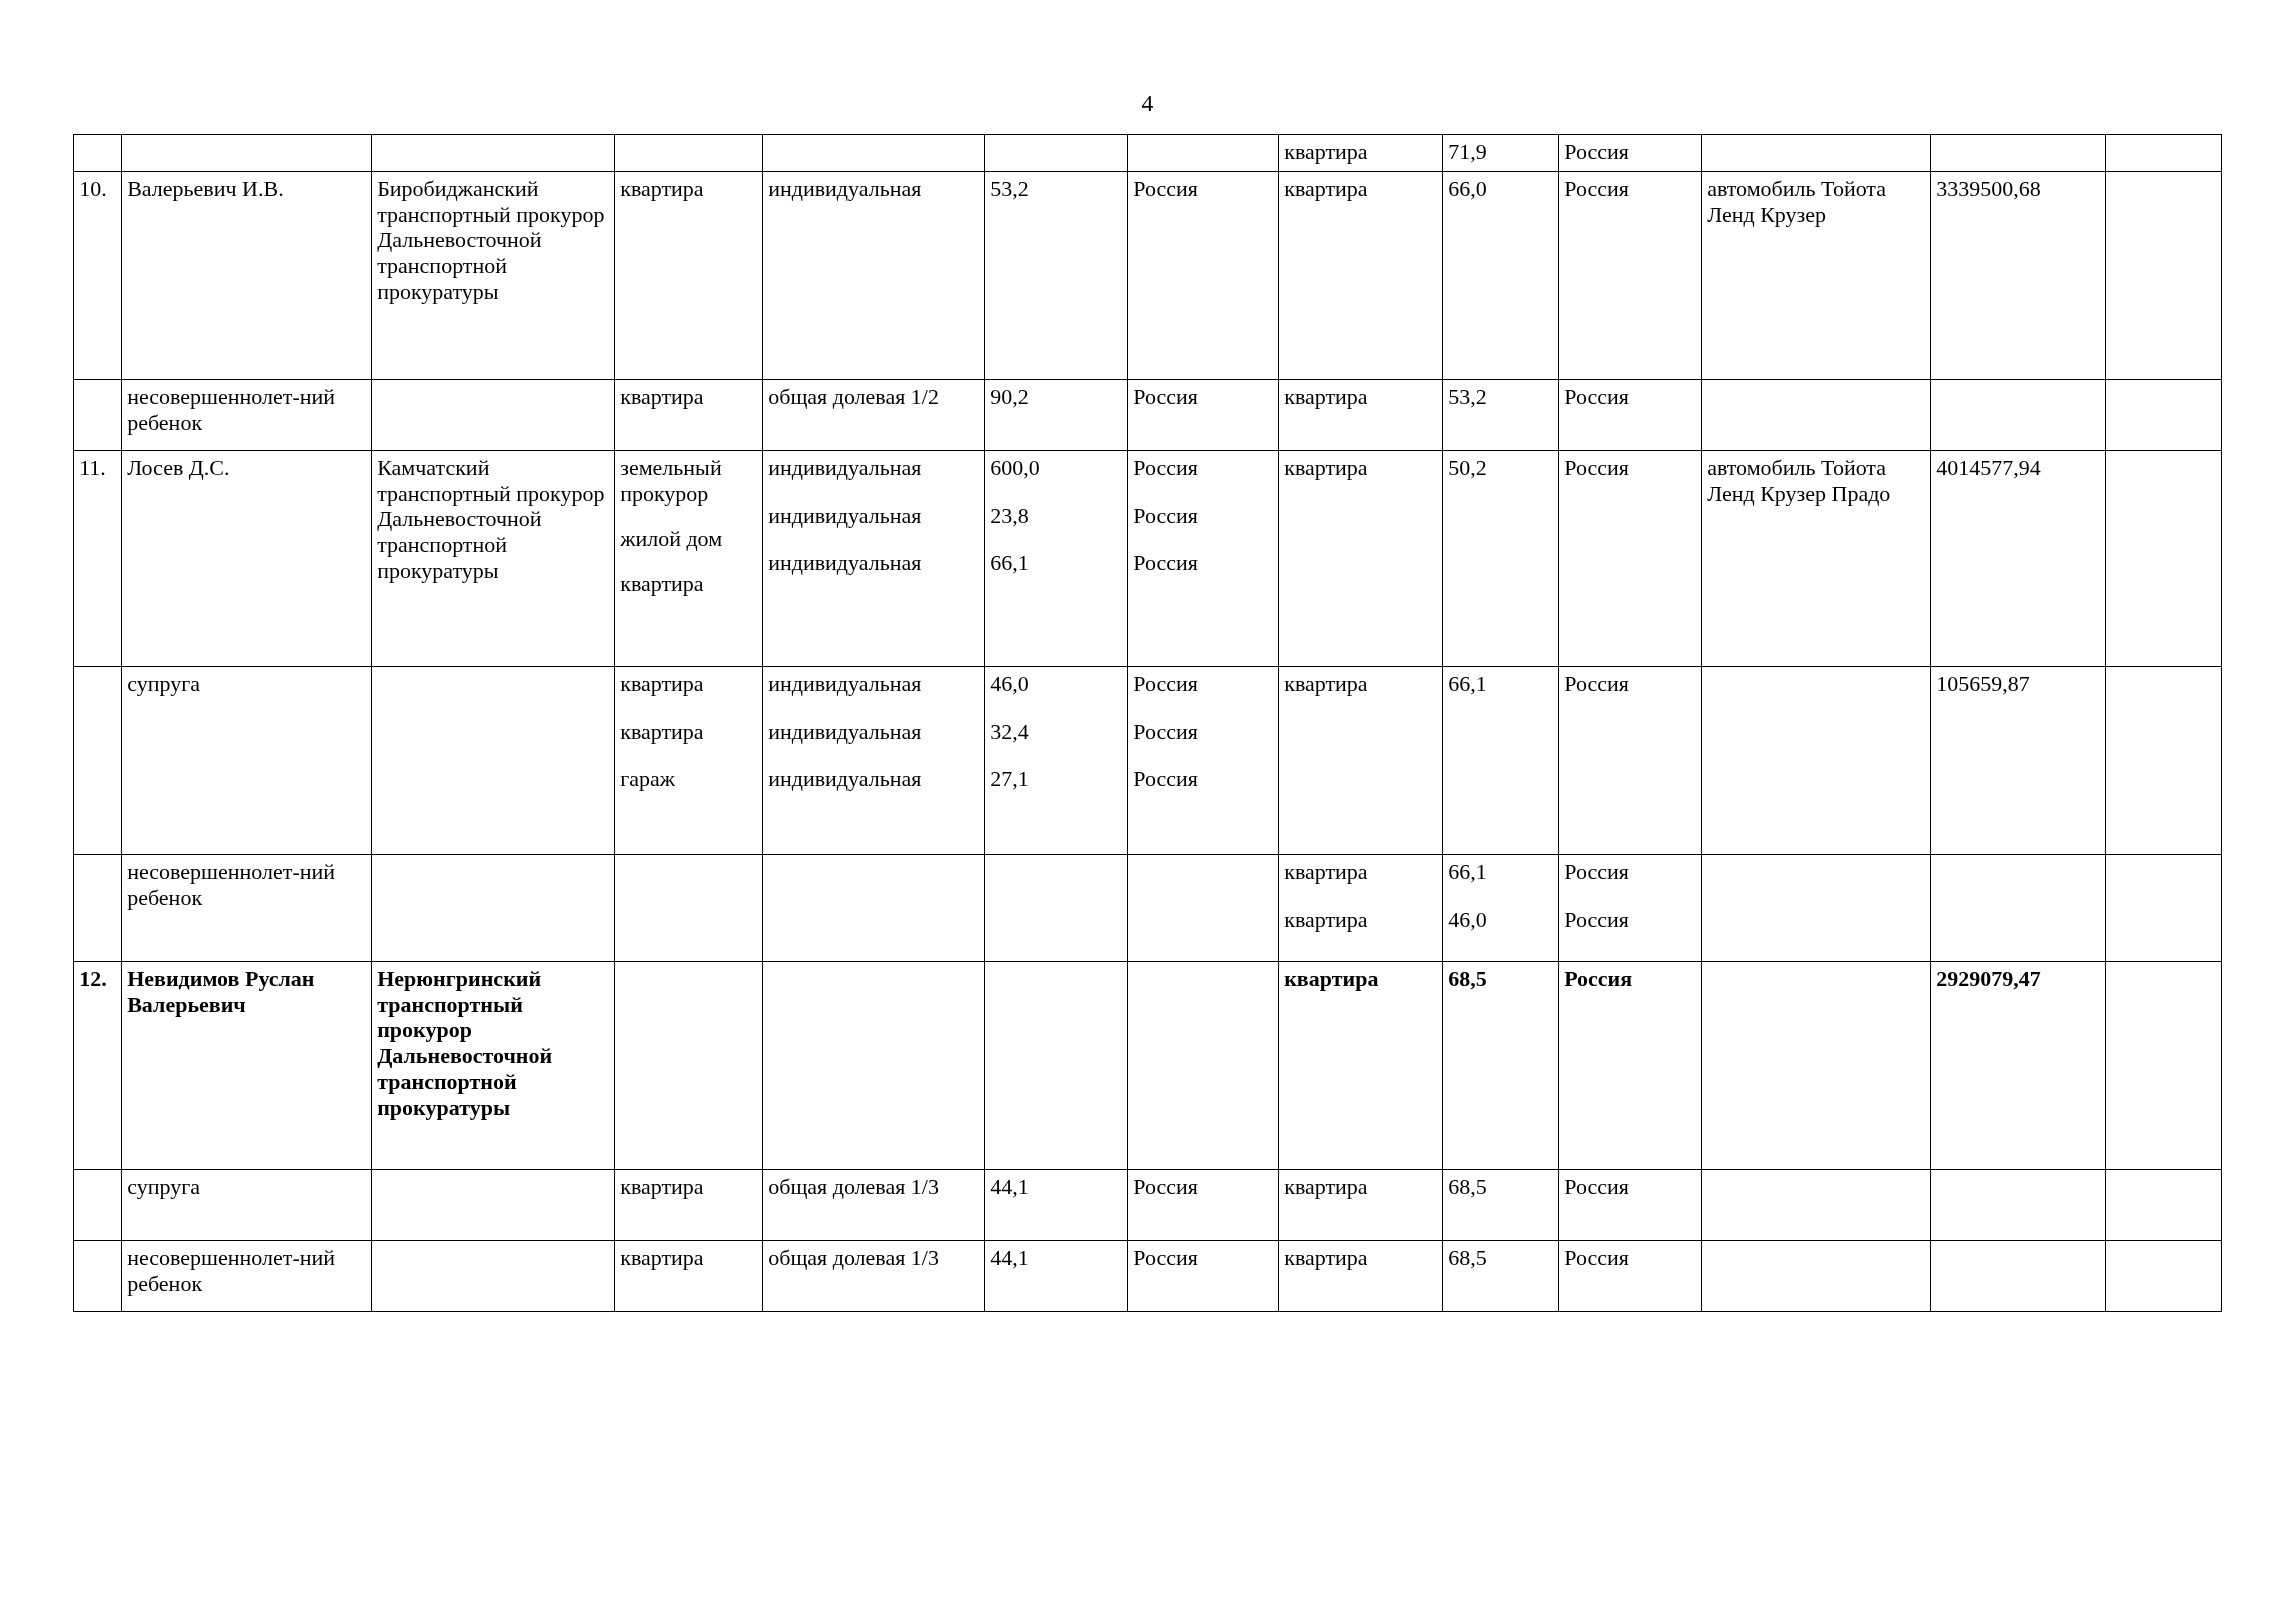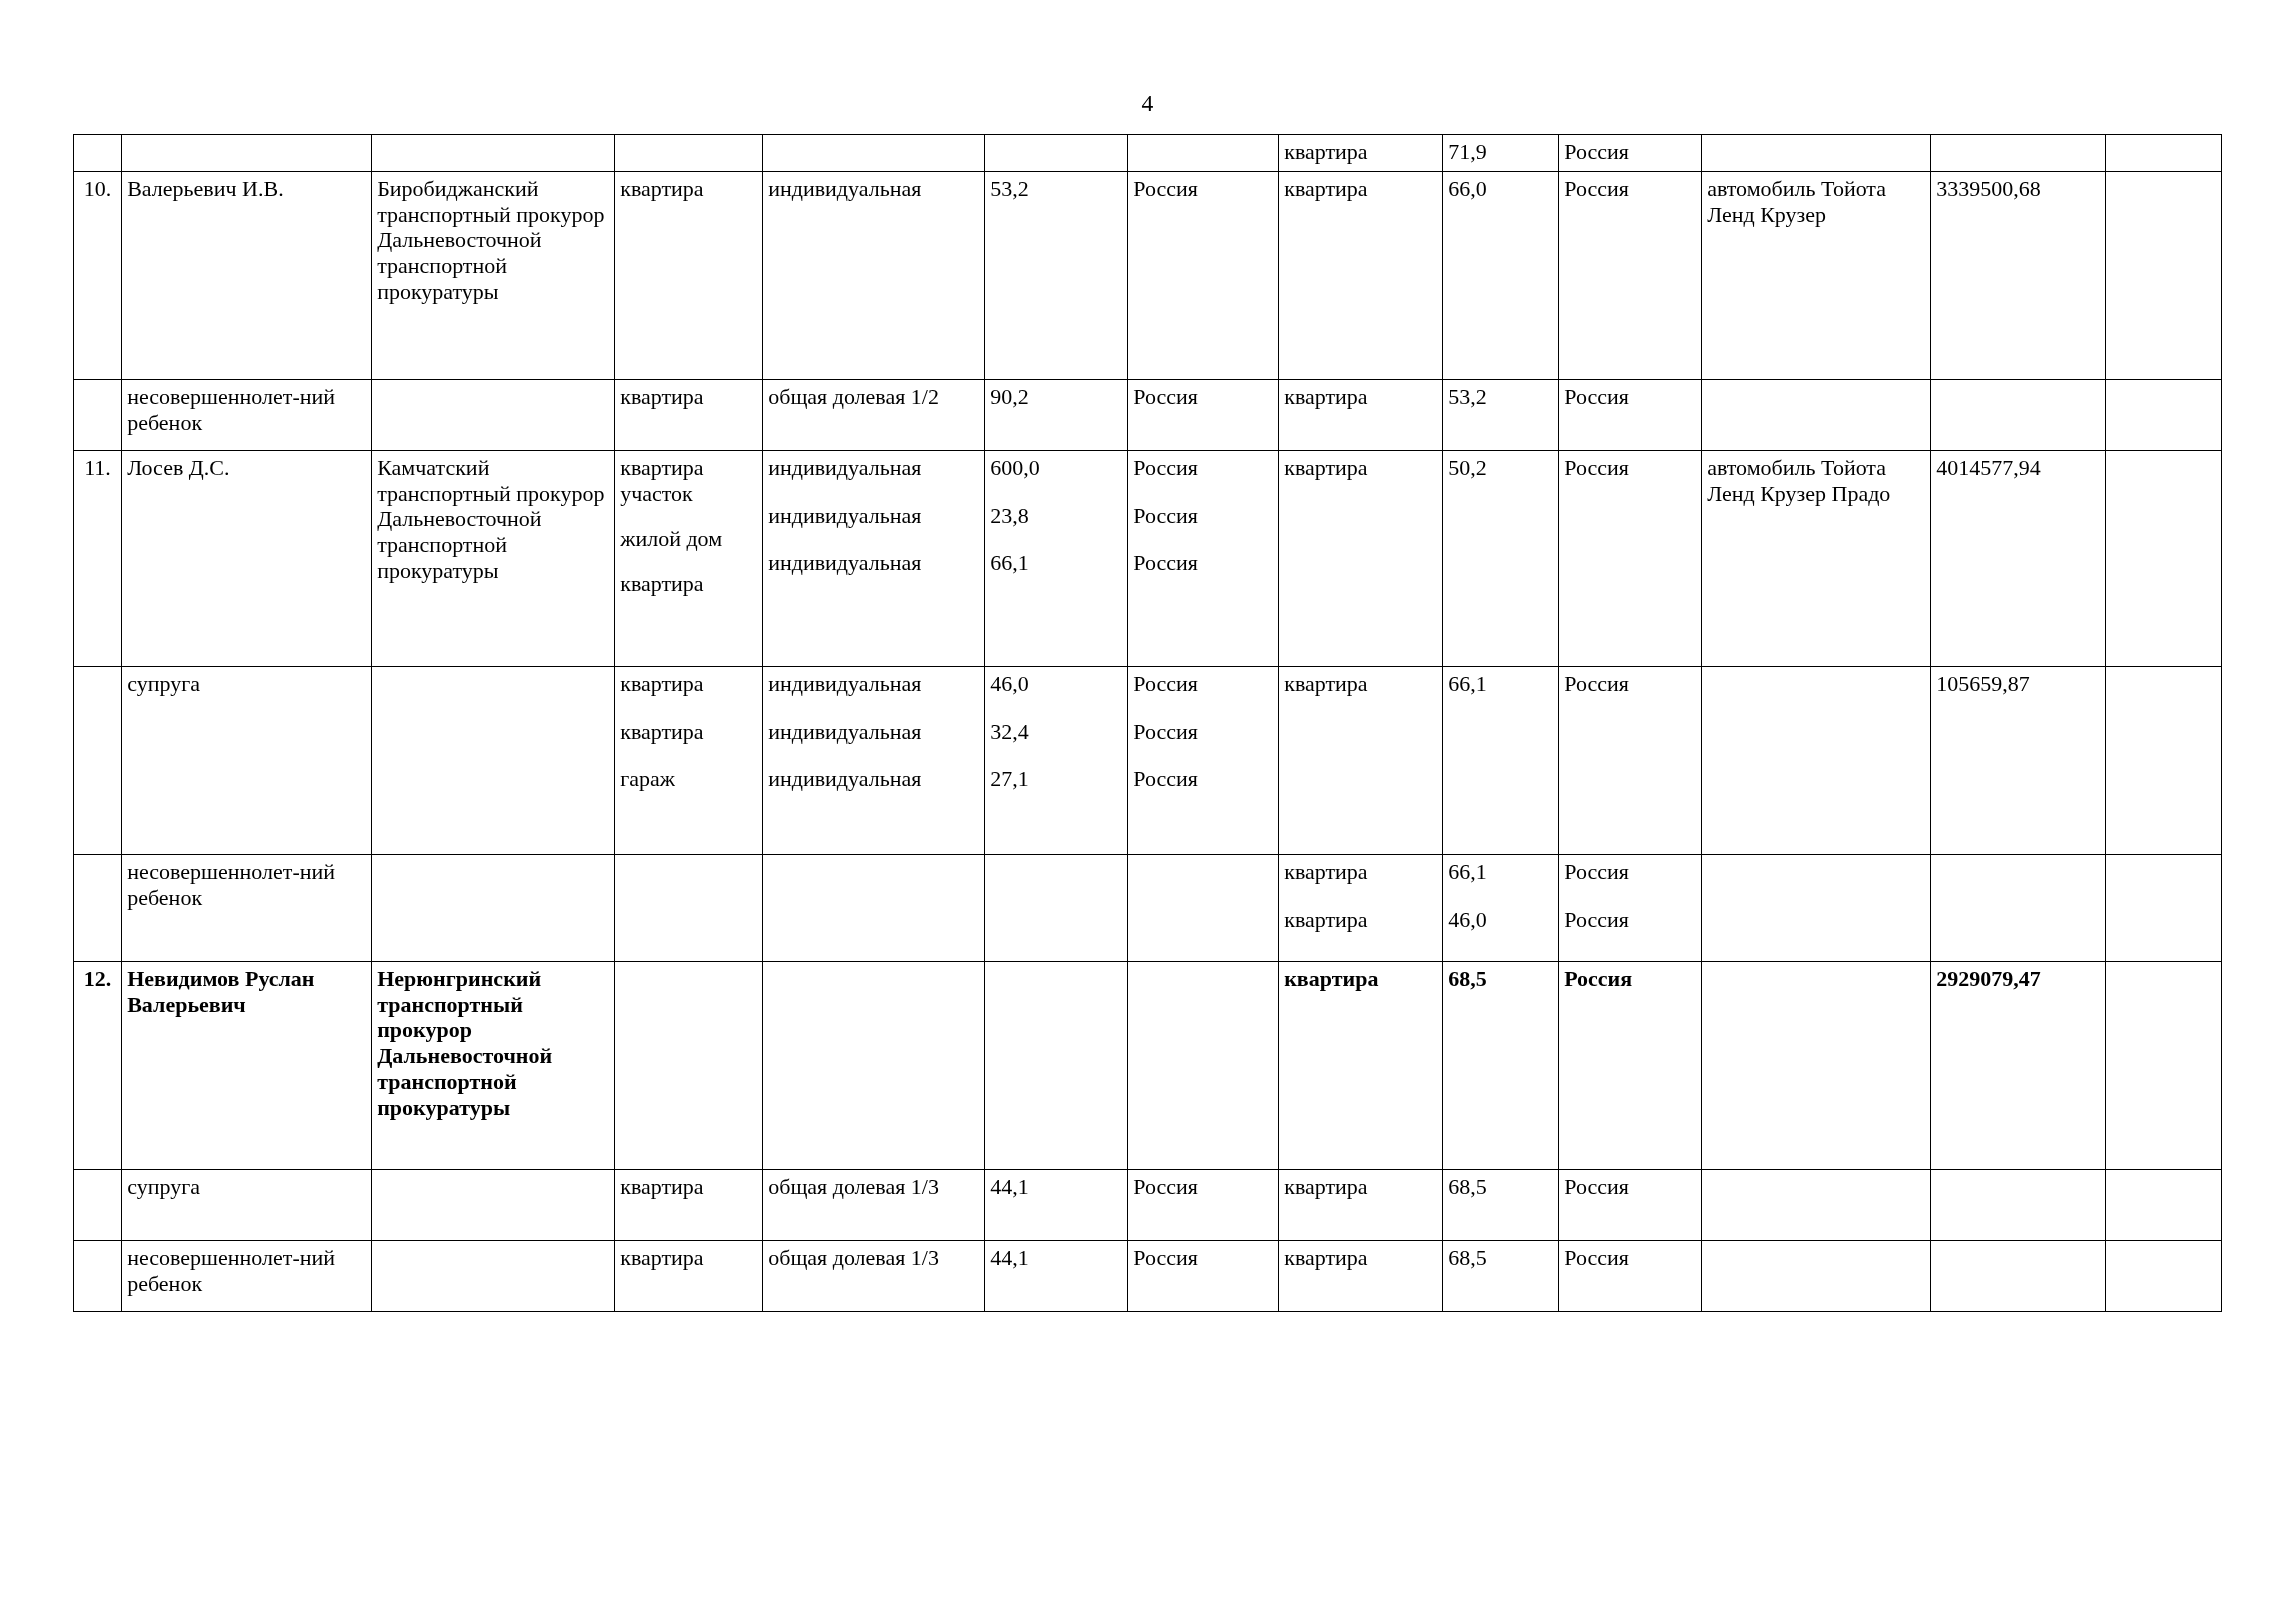--- a/index.html
+++ b/index.html
@@ -44,21 +44,21 @@
     line-height: 1.17;
   }
   table.decl td {
     border: 1.3px solid #000000;
     vertical-align: top;
     padding: 3.9px 5.2px 6.5px 5.2px;
     overflow: hidden;
     word-wrap: break-word;
   }
   td.num {
-    text-align: center;
+    text-align: left;
     padding-right: 2.6px;
     padding-left: 1.3px;
   }
   .sub {
     display: block;
   }
   .gap {
     display: block;
     height: 22px;
   }
@@ -153,21 +153,21 @@
           <td></td>
           <td></td>
           <td></td>
         </tr>
 
         <tr style="height:216px;">
           <td class="num">11.</td>
           <td>Лосев Д.С.</td>
           <td>Камчатский транспортный прокурор Дальневосточной транспортной прокуратуры</td>
           <td>
-            <span class="sub">квартира участок</span>
+            <span class="sub">земельный прокурор</span>
             <span class="gapsm"></span>
             <span class="sub">жилой дом</span>
             <span class="gapsm"></span>
             <span class="sub">квартира</span>
           </td>
           <td>
             <span class="sub">индивидуальная</span>
             <span class="gap"></span>
             <span class="sub">индивидуальная</span>
             <span class="gap"></span>

